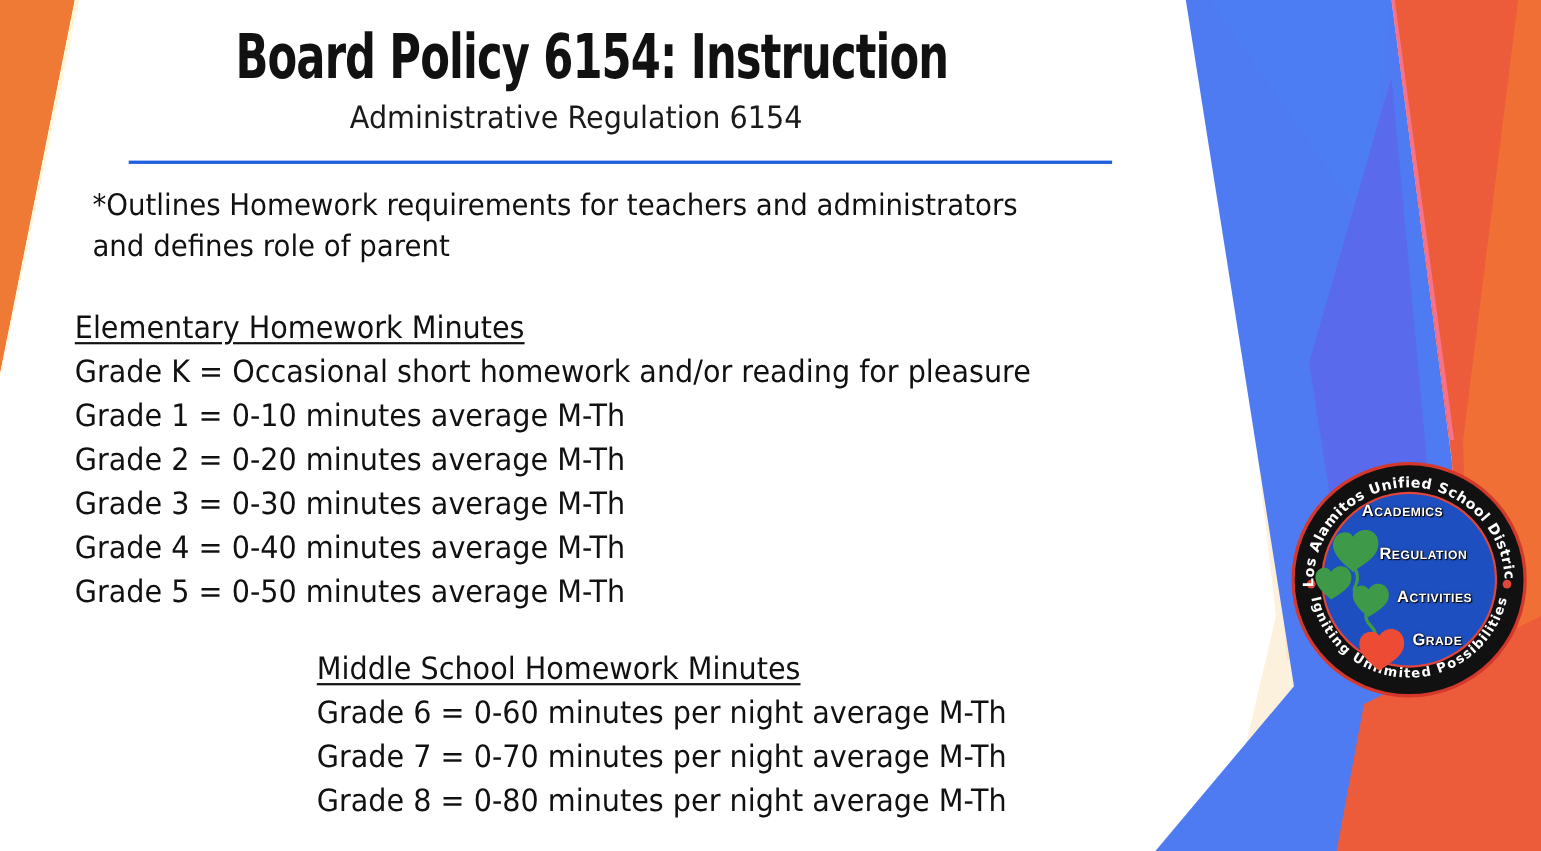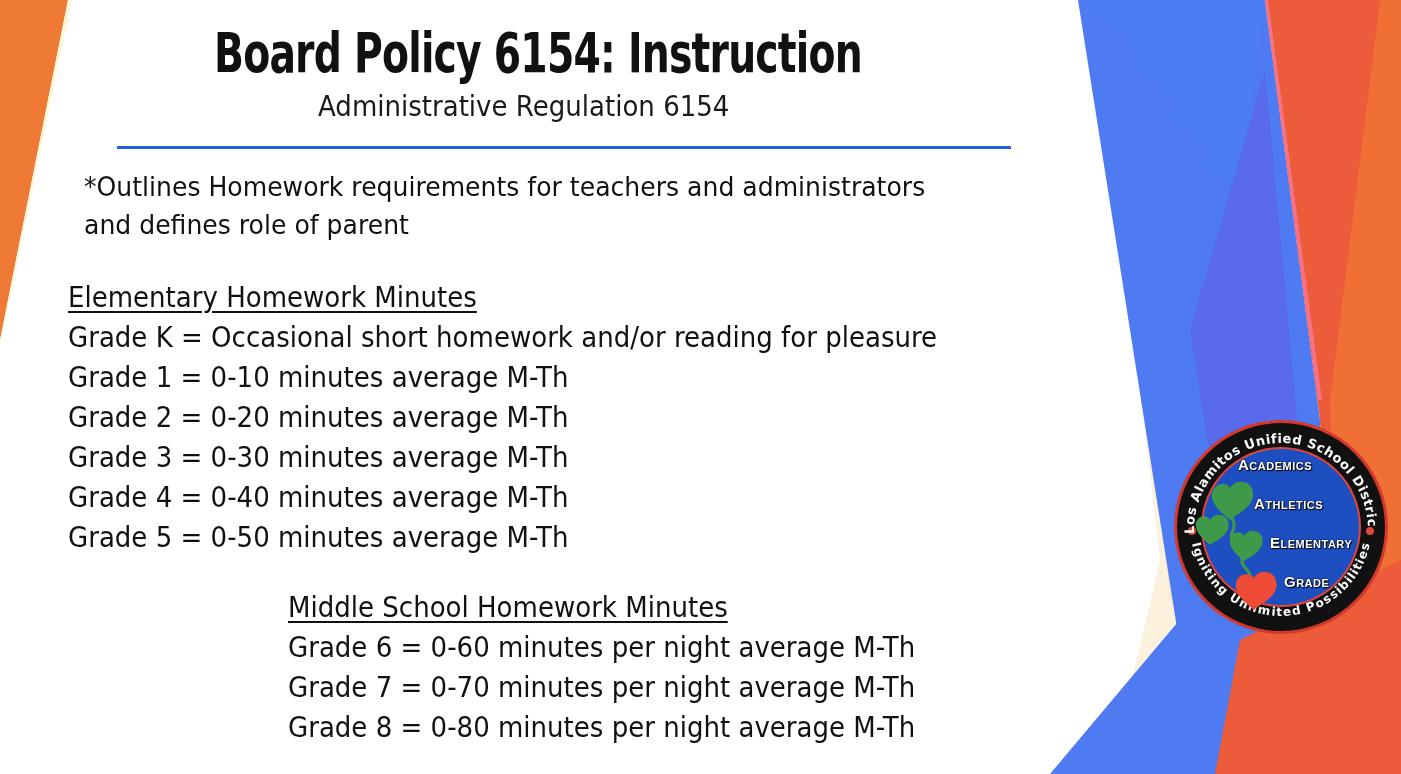--- a/index.html
+++ b/index.html
@@ -119,17 +119,17 @@
     </text>
 
     <path d="M50,70 C40,90 70,95 60,115 C55,125 75,130 70,140 C68,150 80,152 78,160" stroke="#3e9a48" stroke-width="3" fill="none"></path>
     <path d="M58,70 c8,-12 28,-6 22,12 c-4,10 -18,16 -22,20 c-4,-4 -16,-12 -18,-22 c-2,-14 14,-18 18,-10z" fill="#3e9a48"></path>
     <path d="M38,102 c6,-10 22,-5 18,9 c-3,8 -14,13 -18,16 c-3,-3 -13,-10 -14,-18 c-2,-11 11,-14 14,-7z" fill="#3e9a48"></path>
     <path d="M72,118 c6,-10 22,-5 18,9 c-3,8 -14,13 -18,16 c-3,-3 -13,-10 -14,-18 c-2,-11 11,-14 14,-7z" fill="#3e9a48"></path>
     <path d="M82,160 c7,-12 26,-6 22,11 c-3,10 -17,16 -22,21 c-4,-4 -17,-13 -18,-22 c-2,-14 13,-17 18,-10z" fill="#ee4b35"></path>
   </svg>
   <div class="words">
     <div class="word" style="left:66px; top:38px;">Academics</div>
-    <div class="word" style="left:82px; top:77px;">Athletics</div>
-    <div class="word" style="left:98px; top:116px;">Elementary</div>
+    <div class="word" style="left:82px; top:77px;">Regulation</div>
+    <div class="word" style="left:98px; top:116px;">Activities</div>
     <div class="word" style="left:112px; top:155px;">Grade</div>
   </div>
 </div>
 
 </body></html>

